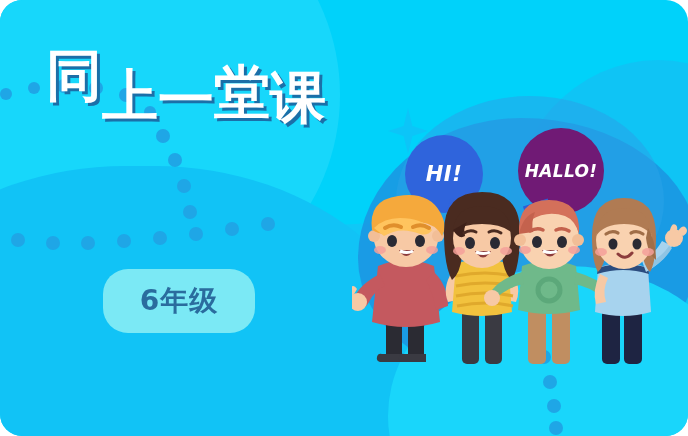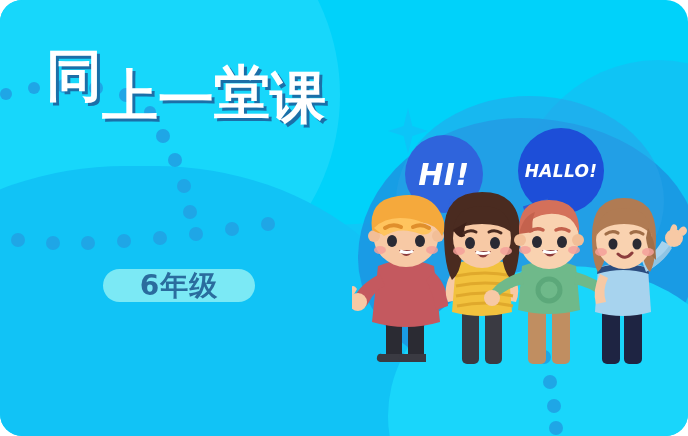--- a/index.html
+++ b/index.html
@@ -85,21 +85,21 @@
     position:absolute;left:112px;top:188px;
     font-size:62px;font-weight:bold;color:#1F6199;
     line-height:1;letter-spacing:2px;
     font-family:"DejaVu Sans","Liberation Sans",sans-serif;
     text-shadow:2px 2px 0 rgba(13,70,115,.35);
   }
 
   
   .pill{
     position:absolute;left:103px;top:269px;
-    width:152px;height:33px;border-radius:25px;
+    width:152px;height:64px;border-radius:25px;
     background:#7BE9F5;
     display:flex;align-items:center;justify-content:center;
   }
   .pill-label{
     color:#2A6C9E;font-size:28px;font-weight:bold;
     letter-spacing:1px;
     font-family:"DejaVu Sans","Liberation Sans",sans-serif;
   }
 
   
@@ -108,28 +108,28 @@
     background:#2B5FD9;
     display:flex;align-items:center;justify-content:center;
   }
   .bubble::after{
     content:"";position:absolute;
     width:26px;height:24px;background:#2B5FD9;
     border-radius:0 0 14px 14px;
   }
   .bubble-hi{left:405px;top:135px;width:78px;height:78px;background:#2F64DC;}
   .bubble-hi::after{left:42px;bottom:-12px;transform:rotate(14deg);background:#2F64DC;}
-  .bubble-hallo{left:518px;top:128px;width:86px;height:86px;background:#1d4ed8;}
+  .bubble-hallo{left:518px;top:128px;width:86px;height:86px;background:#701a75;}
   .bubble-hallo::after{left:8px;bottom:-12px;transform:rotate(-18deg);background:#2D5ED6;}
   .bubble-text{
     position:relative;z-index:2;
     color:#ffffff;font-weight:bold;font-style:italic;
     font-family:"DejaVu Sans","Liberation Sans",sans-serif;
   }
-  .bt-hi{font-size:30px;letter-spacing:.5px;}
+  .bt-hi{font-size:21px;letter-spacing:.5px;}
   .bt-hallo{font-size:17px;letter-spacing:.3px;}
 
   
   .kids{position:absolute;left:352px;top:186px;width:336px;height:180px;}
 </style>
 </head>
 <body>
 
 <div class="card">
 

